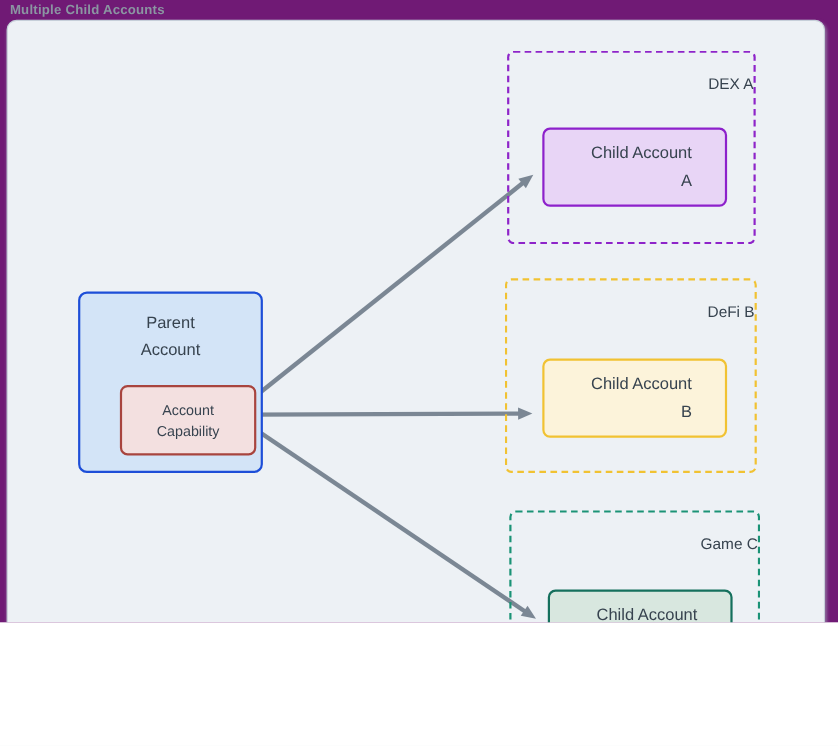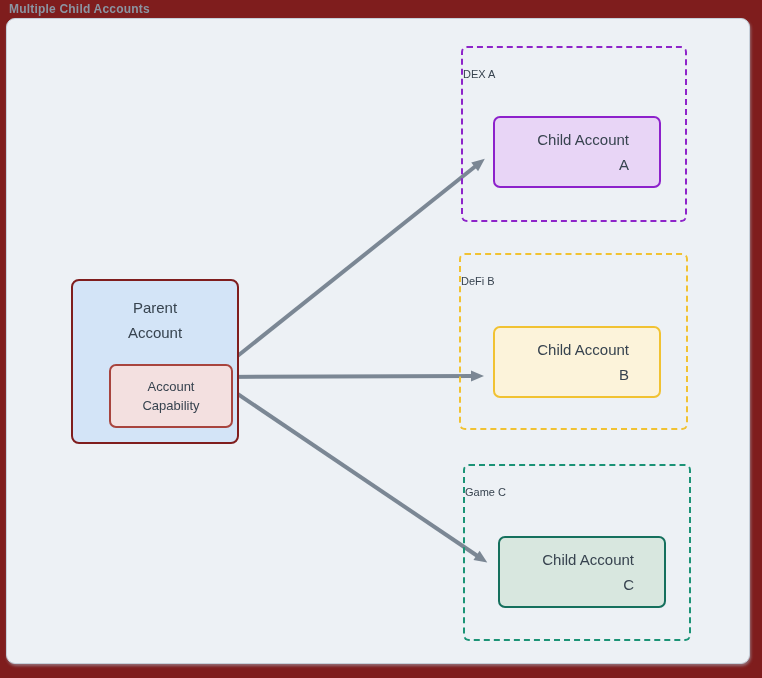--- a/index.html
+++ b/index.html
@@ -4,22 +4,22 @@
 <style>
   * { margin: 0; padding: 0; box-sizing: border-box; }
   html, body { background: #ffffff; }
   body {
     font-family: "Liberation Sans", "DejaVu Sans", sans-serif;
     color: #3a4654;
   }
   .page {
     position: relative;
     width: 762px;
-    height: 678px;
-    background: #7f1d1d;
+    height: 566px;
+    background: #701a75;
     overflow: hidden;
   }
   .diagram-title {
     position: absolute;
     left: 9px;
     top: 2px;
     font-size: 12px;
     font-weight: 600;
     color: #8b95a2;
     letter-spacing: 0.2px;
@@ -39,25 +39,25 @@
     position: absolute;
     left: 0; top: 0;
     width: 744px;
     height: 646px;
     pointer-events: none;
   }
   
   .parent-box {
     position: absolute;
     left: 64px;
-    top: 260px;
+    top: 246px;
     width: 168px;
     height: 165px;
     background: #d3e4f7;
-    border: 2px solid #7f1d1d;
+    border: 2px solid #1d4ed8;
     border-radius: 8px;
   }
   .parent-label {
     margin: 14px auto 0;
     width: 90px;
     text-align: center;
     font-size: 15px;
     font-weight: 500;
     line-height: 25px;
     color: #37434f;
@@ -88,22 +88,22 @@
   .zone {
     position: absolute;
     border-radius: 6px;
     background: transparent;
   }
   .zone-a { left: 454px; top: 27px;  width: 226px; height: 176px; border: 2px dashed #8e24c9; }
   .zone-b { left: 452px; top: 234px; width: 229px; height: 177px; border: 2px dashed #f1c232; }
   .zone-c { left: 456px; top: 445px; width: 228px; height: 177px; border: 2px dashed #1b9376; }
   .zone-label {
     margin-top: 20px;
-    text-align: left;
-    font-size: 11px;
+    text-align: right;
+    font-size: 14px;
     font-weight: 500;
     color: #37434f;
   }
   .child-box {
     position: absolute;
     width: 168px;
     height: 72px;
     border-radius: 7px;
     display: flex;
     align-items: center;

